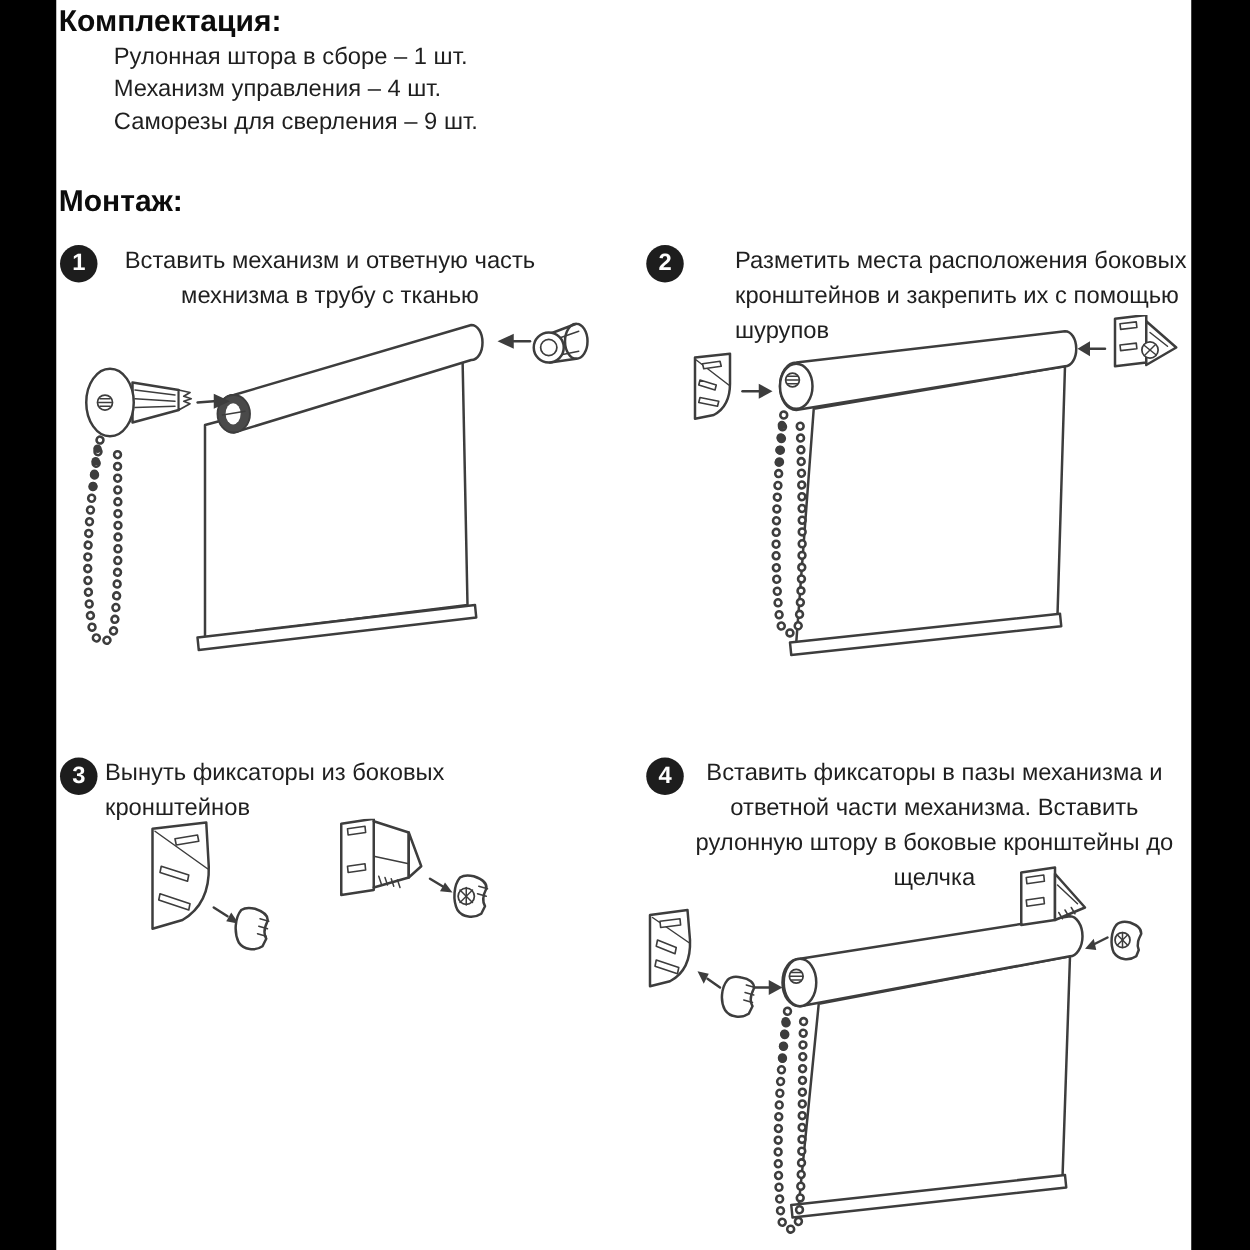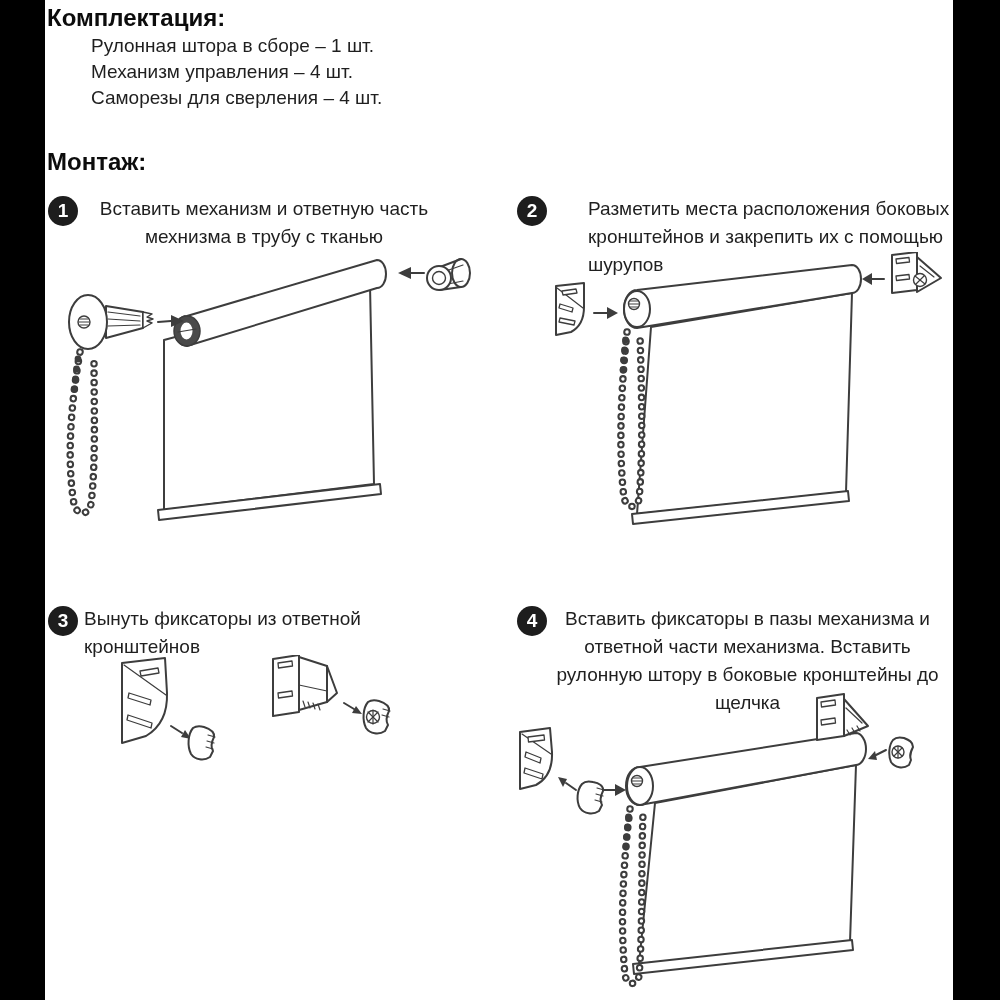--- a/index.html
+++ b/index.html
@@ -37,33 +37,33 @@
 <body>
 
 <div class="canvas">
   <div class="bar bar-left"></div>
   <div class="bar bar-right"></div>
 
   <div class="kit-title">Комплектация:</div>
   <div class="kit-list">
     <div class="kit-item">Рулонная штора в сборе – 1 шт.</div>
     <div class="kit-item">Механизм управления – 4 шт.</div>
-    <div class="kit-item">Саморезы для сверления – 4 шт.</div>
+    <div class="kit-item">Саморезы для сверления – 9 шт.</div>
   </div>
 
   <div class="mount-title">Монтаж:</div>
 
   <div class="step-badge" style="left:48px;top:196px;">1</div>
   <div class="step-text" style="left:84px;top:195px;width:360px;text-align:center;">Вставить механизм и ответную часть мехнизма в трубу с тканью</div>
 
   <div class="step-badge" style="left:517px;top:196px;">2</div>
   <div class="step-text" style="left:588px;top:195px;width:385px;">Разметить места расположения боковых кронштейнов и закрепить их с помощью шурупов</div>
 
   <div class="step-badge" style="left:48px;top:606px;">3</div>
-  <div class="step-text" style="left:84px;top:605px;width:320px;">Вынуть фиксаторы из ответной кронштейнов</div>
+  <div class="step-text" style="left:84px;top:605px;width:320px;">Вынуть фиксаторы из боковых кронштейнов</div>
 
   <div class="step-badge" style="left:517px;top:606px;">4</div>
   <div class="step-text" style="left:555px;top:605px;width:385px;text-align:center;">Вставить фиксаторы в пазы механизма и ответной части механизма. Вставить рулонную штору в боковые кронштейны до щелчка</div>
 
   <svg class="illus" style="left:40px;top:258px;" width="440" height="300" viewBox="0 0 440 300">
 
     <g>
       <polygon class="fw" points="124,82 330,27 334,226 124,252"></polygon>
       <polygon class="fw" points="118,252 340,226 341,236 119,262"></polygon>
     </g>

